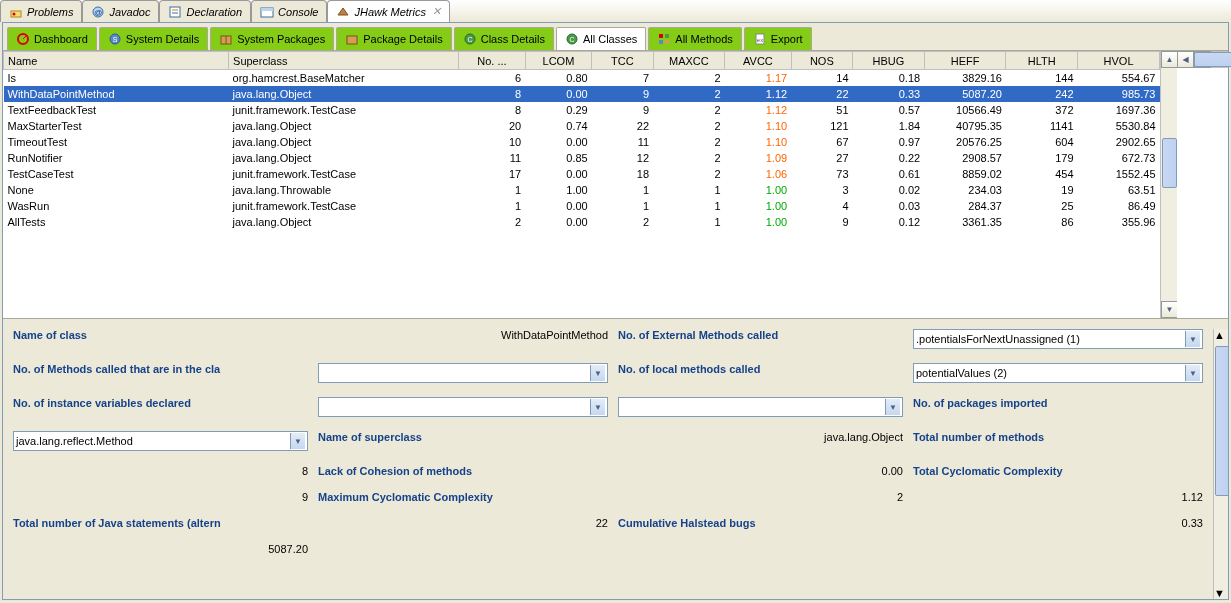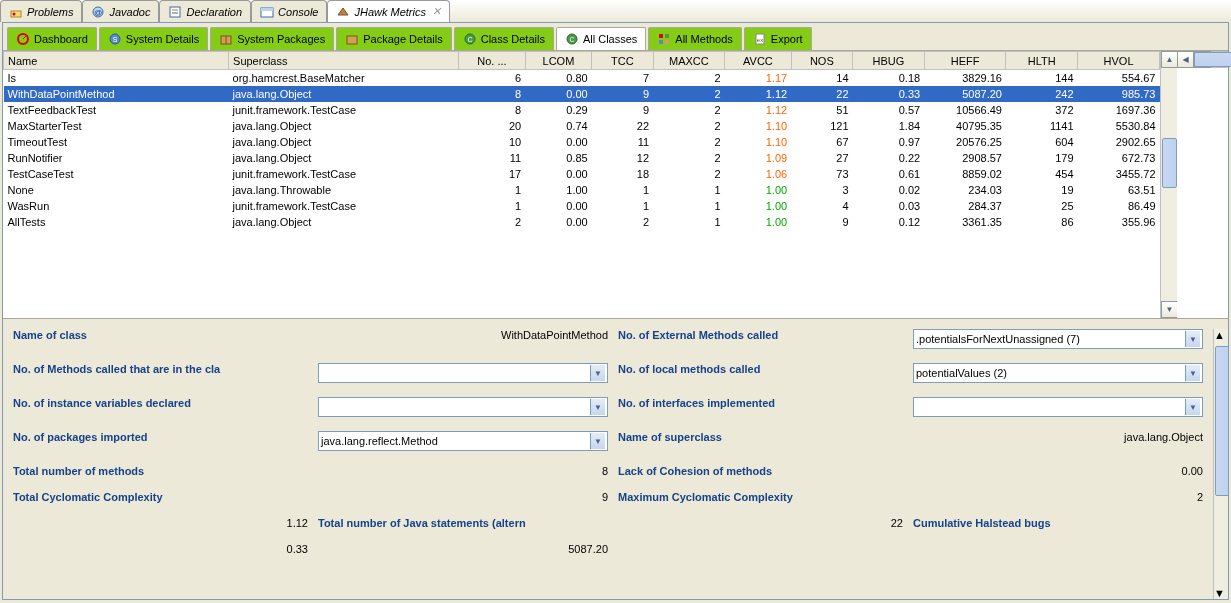--- a/index.html
+++ b/index.html
@@ -311,21 +311,21 @@
                 <td>junit.framework.TestCase</td>
                 <td class="num">17</td>
                 <td class="num">0.00</td>
                 <td class="num">18</td>
                 <td class="num">2</td>
                 <td class="num"><span class="avcc-orange">1.06</span></td>
                 <td class="num">73</td>
                 <td class="num">0.61</td>
                 <td class="num">8859.02</td>
                 <td class="num">454</td>
-                <td class="num">3455.72</td>
+                <td class="num">1552.45</td>
               </tr>
               <tr>
                 <td>None</td>
                 <td>java.lang.Throwable</td>
                 <td class="num">1</td>
                 <td class="num">1.00</td>
                 <td class="num">1</td>
                 <td class="num">1</td>
                 <td class="num"><span class="avcc-green">1.00</span></td>
                 <td class="num">3</td>
@@ -383,21 +383,21 @@
     </div>
   </div>
 
   <div class="details">
     <div class="details-content">
       <div class="label">Name of class</div>
       <div class="value">WithDataPointMethod</div>
       <div class="label">No. of External Methods called</div>
       <div>
           <div class="combobox">
-            <span>.potentialsForNextUnassigned  (7)</span>
+            <span>.potentialsForNextUnassigned  (1)</span>
             <span class="cb-arrow">▼</span>
           </div>
         </div>
 
       <div class="label">No. of Methods called that are in the cla</div>
       <div>
           <div class="combobox">
             <span></span>
             <span class="cb-arrow">▼</span>
           </div>
@@ -410,21 +410,20 @@
           </div>
         </div>
 
       <div class="label">No. of instance variables declared</div>
       <div>
           <div class="combobox">
             <span></span>
             <span class="cb-arrow">▼</span>
           </div>
         </div>
-      <div class="label">No. of interfaces implemented</div>
       <div>
           <div class="combobox">
             <span></span>
             <span class="cb-arrow">▼</span>
           </div>
         </div>
 
       <div class="label">No. of packages imported</div>
       <div>
           <div class="combobox">

